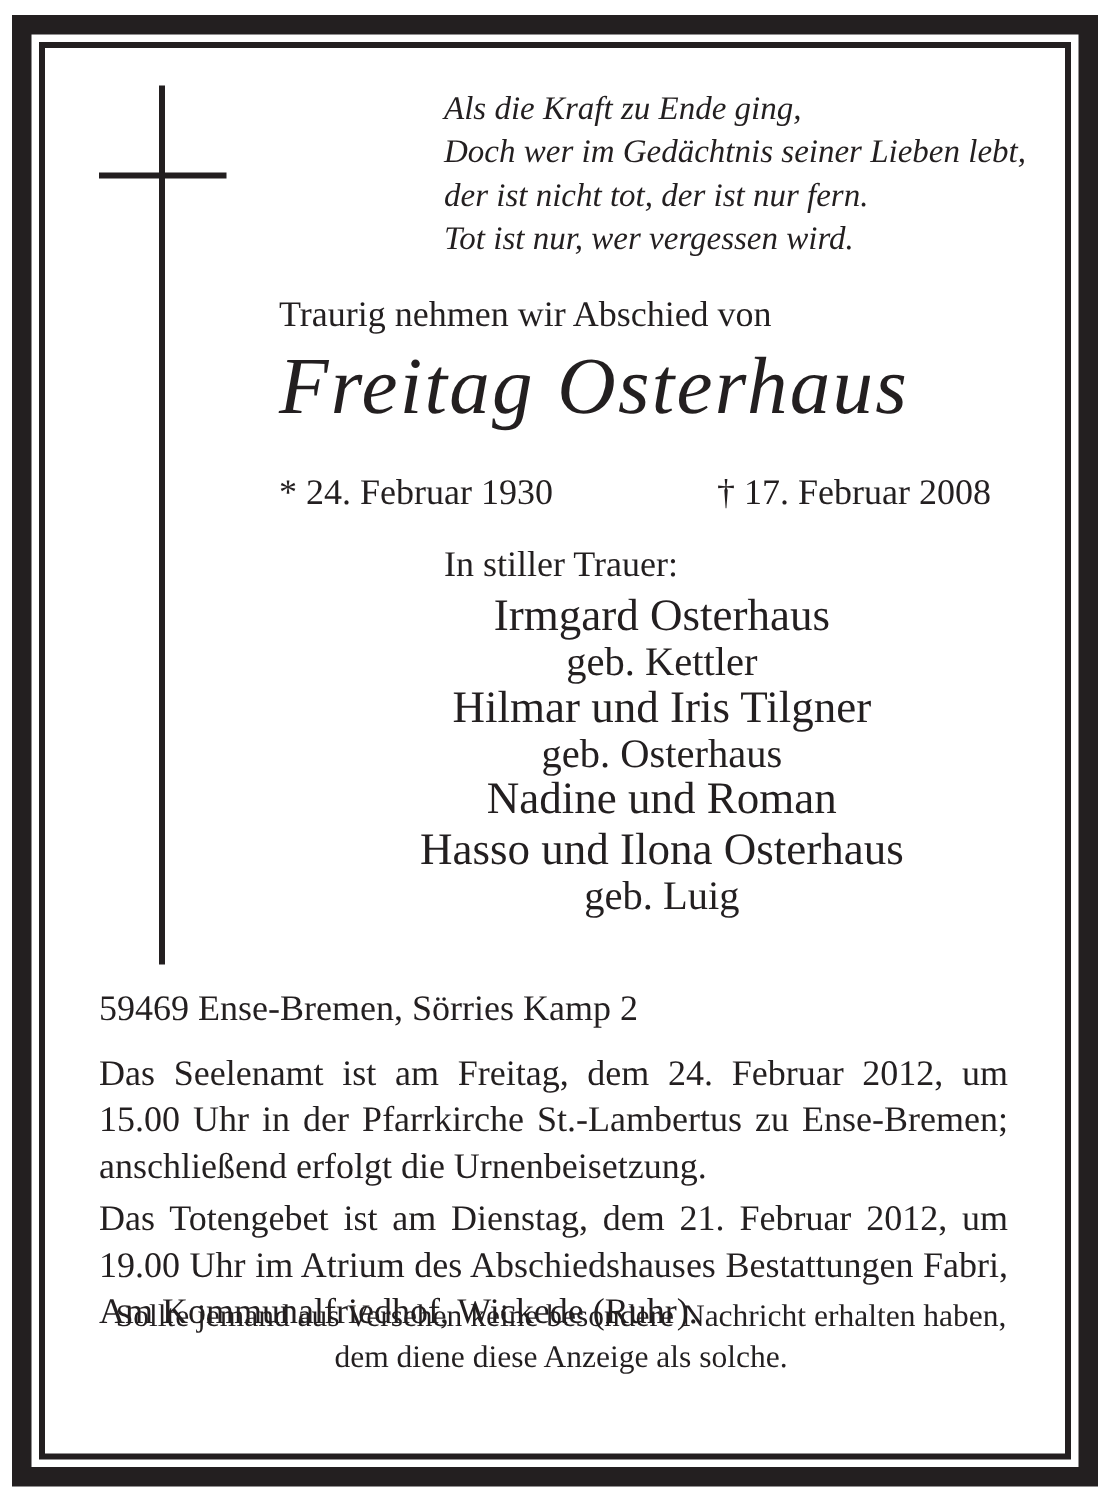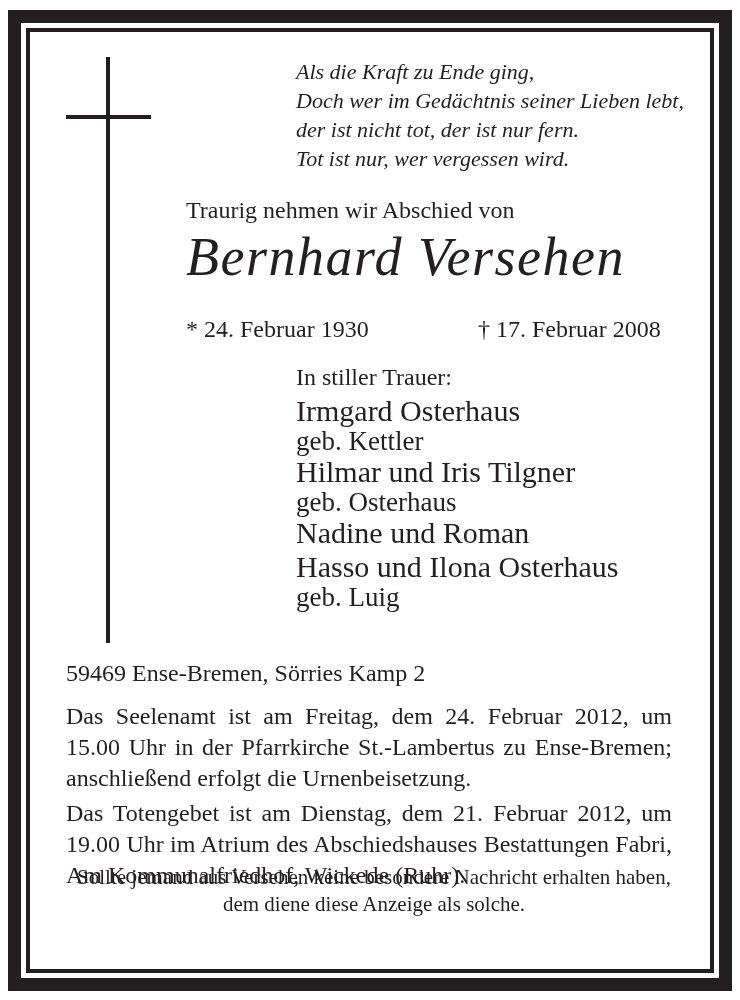--- a/index.html
+++ b/index.html
@@ -74,21 +74,21 @@
     line-height: 30px;
   }
   .mourning-header {
     position: absolute;
     left: 296px; top: 362px;
     font-size: 24px;
     line-height: 30px;
   }
   .mourners {
     position: absolute;
-    left: 296px; top: 394px;
+    left: 280px; top: 394px; text-align: center;
   }
   .mourner-name {
     font-size: 30px;
     line-height: 34px;
     white-space: nowrap;
   }
   .mourner-sub {
     font-size: 27px;
     line-height: 27px;
     white-space: nowrap;
@@ -131,21 +131,21 @@
 
 <div class="poem">
   <div>Als die Kraft zu Ende ging,</div>
   <div>Doch wer im Gedächtnis seiner Lieben lebt,</div>
   <div>der ist nicht tot, der ist nur fern.</div>
   <div>Tot ist nur, wer vergessen wird.</div>
 </div>
 
 <div class="intro">Traurig nehmen wir Abschied von</div>
 
-<div class="deceased-name">Bernhard Versehen</div>
+<div class="deceased-name">Freitag Osterhaus</div>
 
 <div class="birth-date">* 24. Februar 1930</div>
 <div class="death-date">† 17. Februar 2008</div>
 
 <div class="mourning-header">In stiller Trauer:</div>
 
 <div class="mourners">
   <div class="mourner-name">Irmgard Osterhaus</div>
   <div class="mourner-sub">geb. Kettler</div>
   <div class="mourner-name">Hilmar und Iris Tilgner</div>

